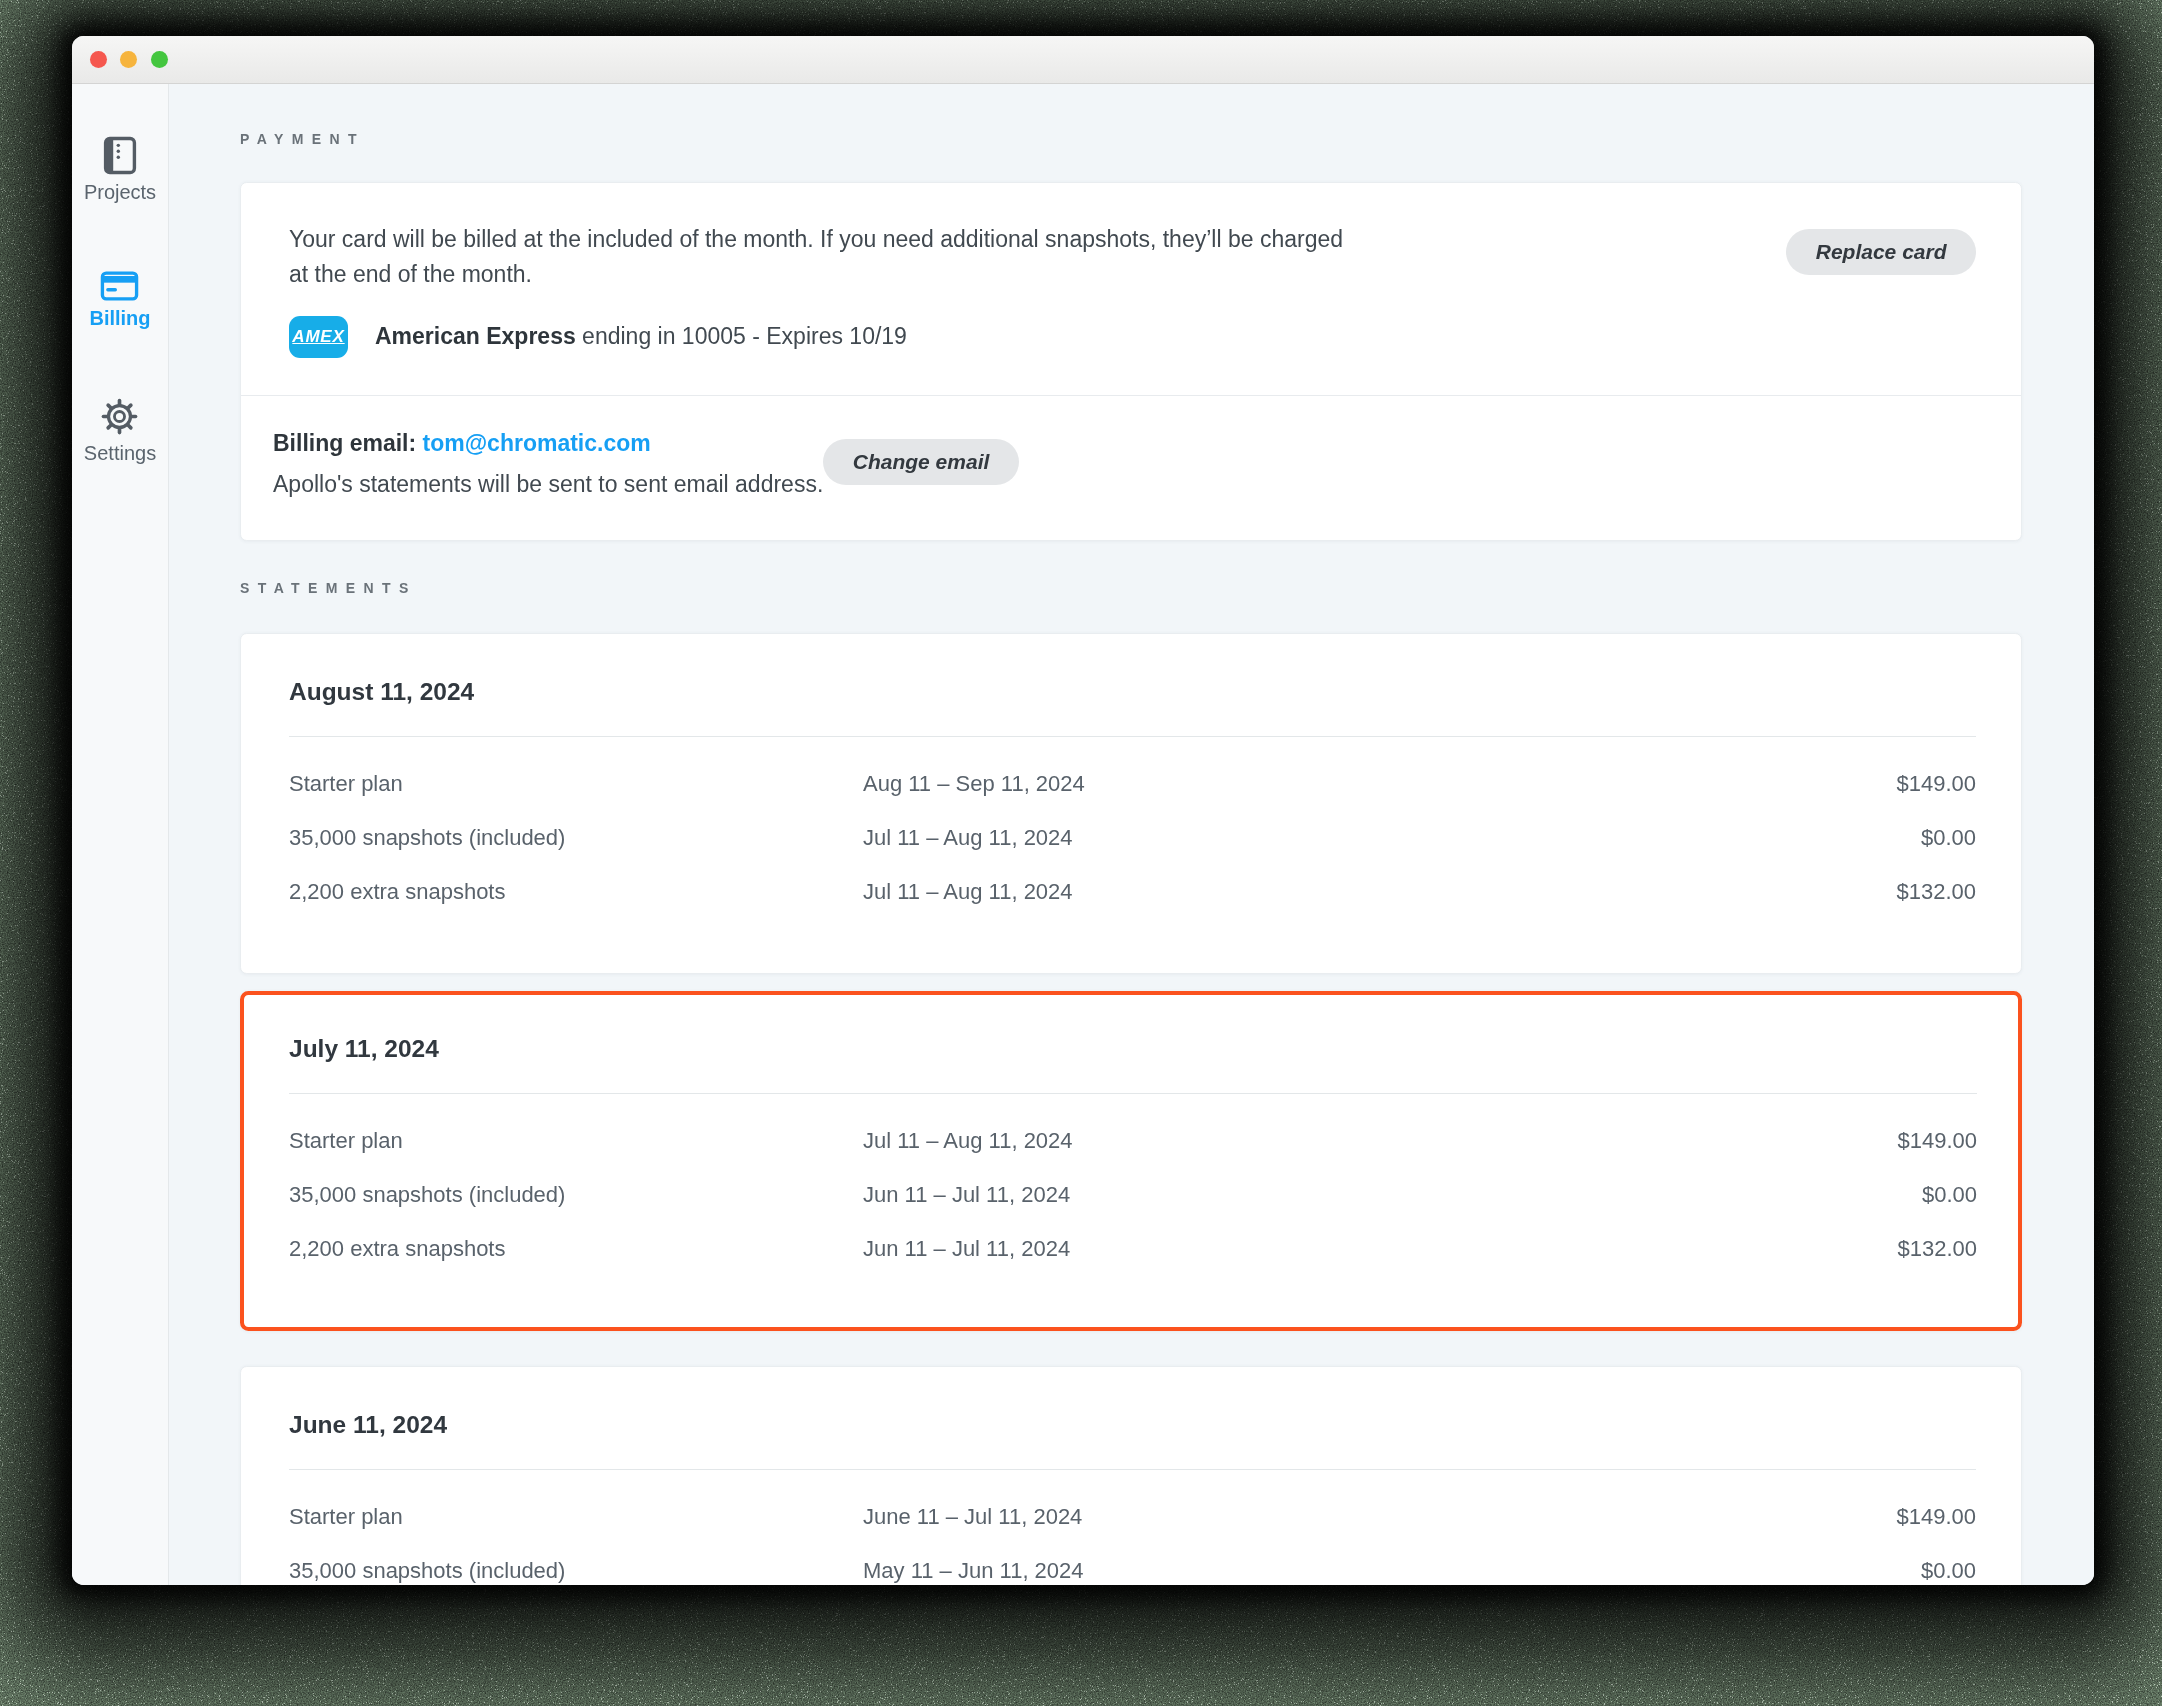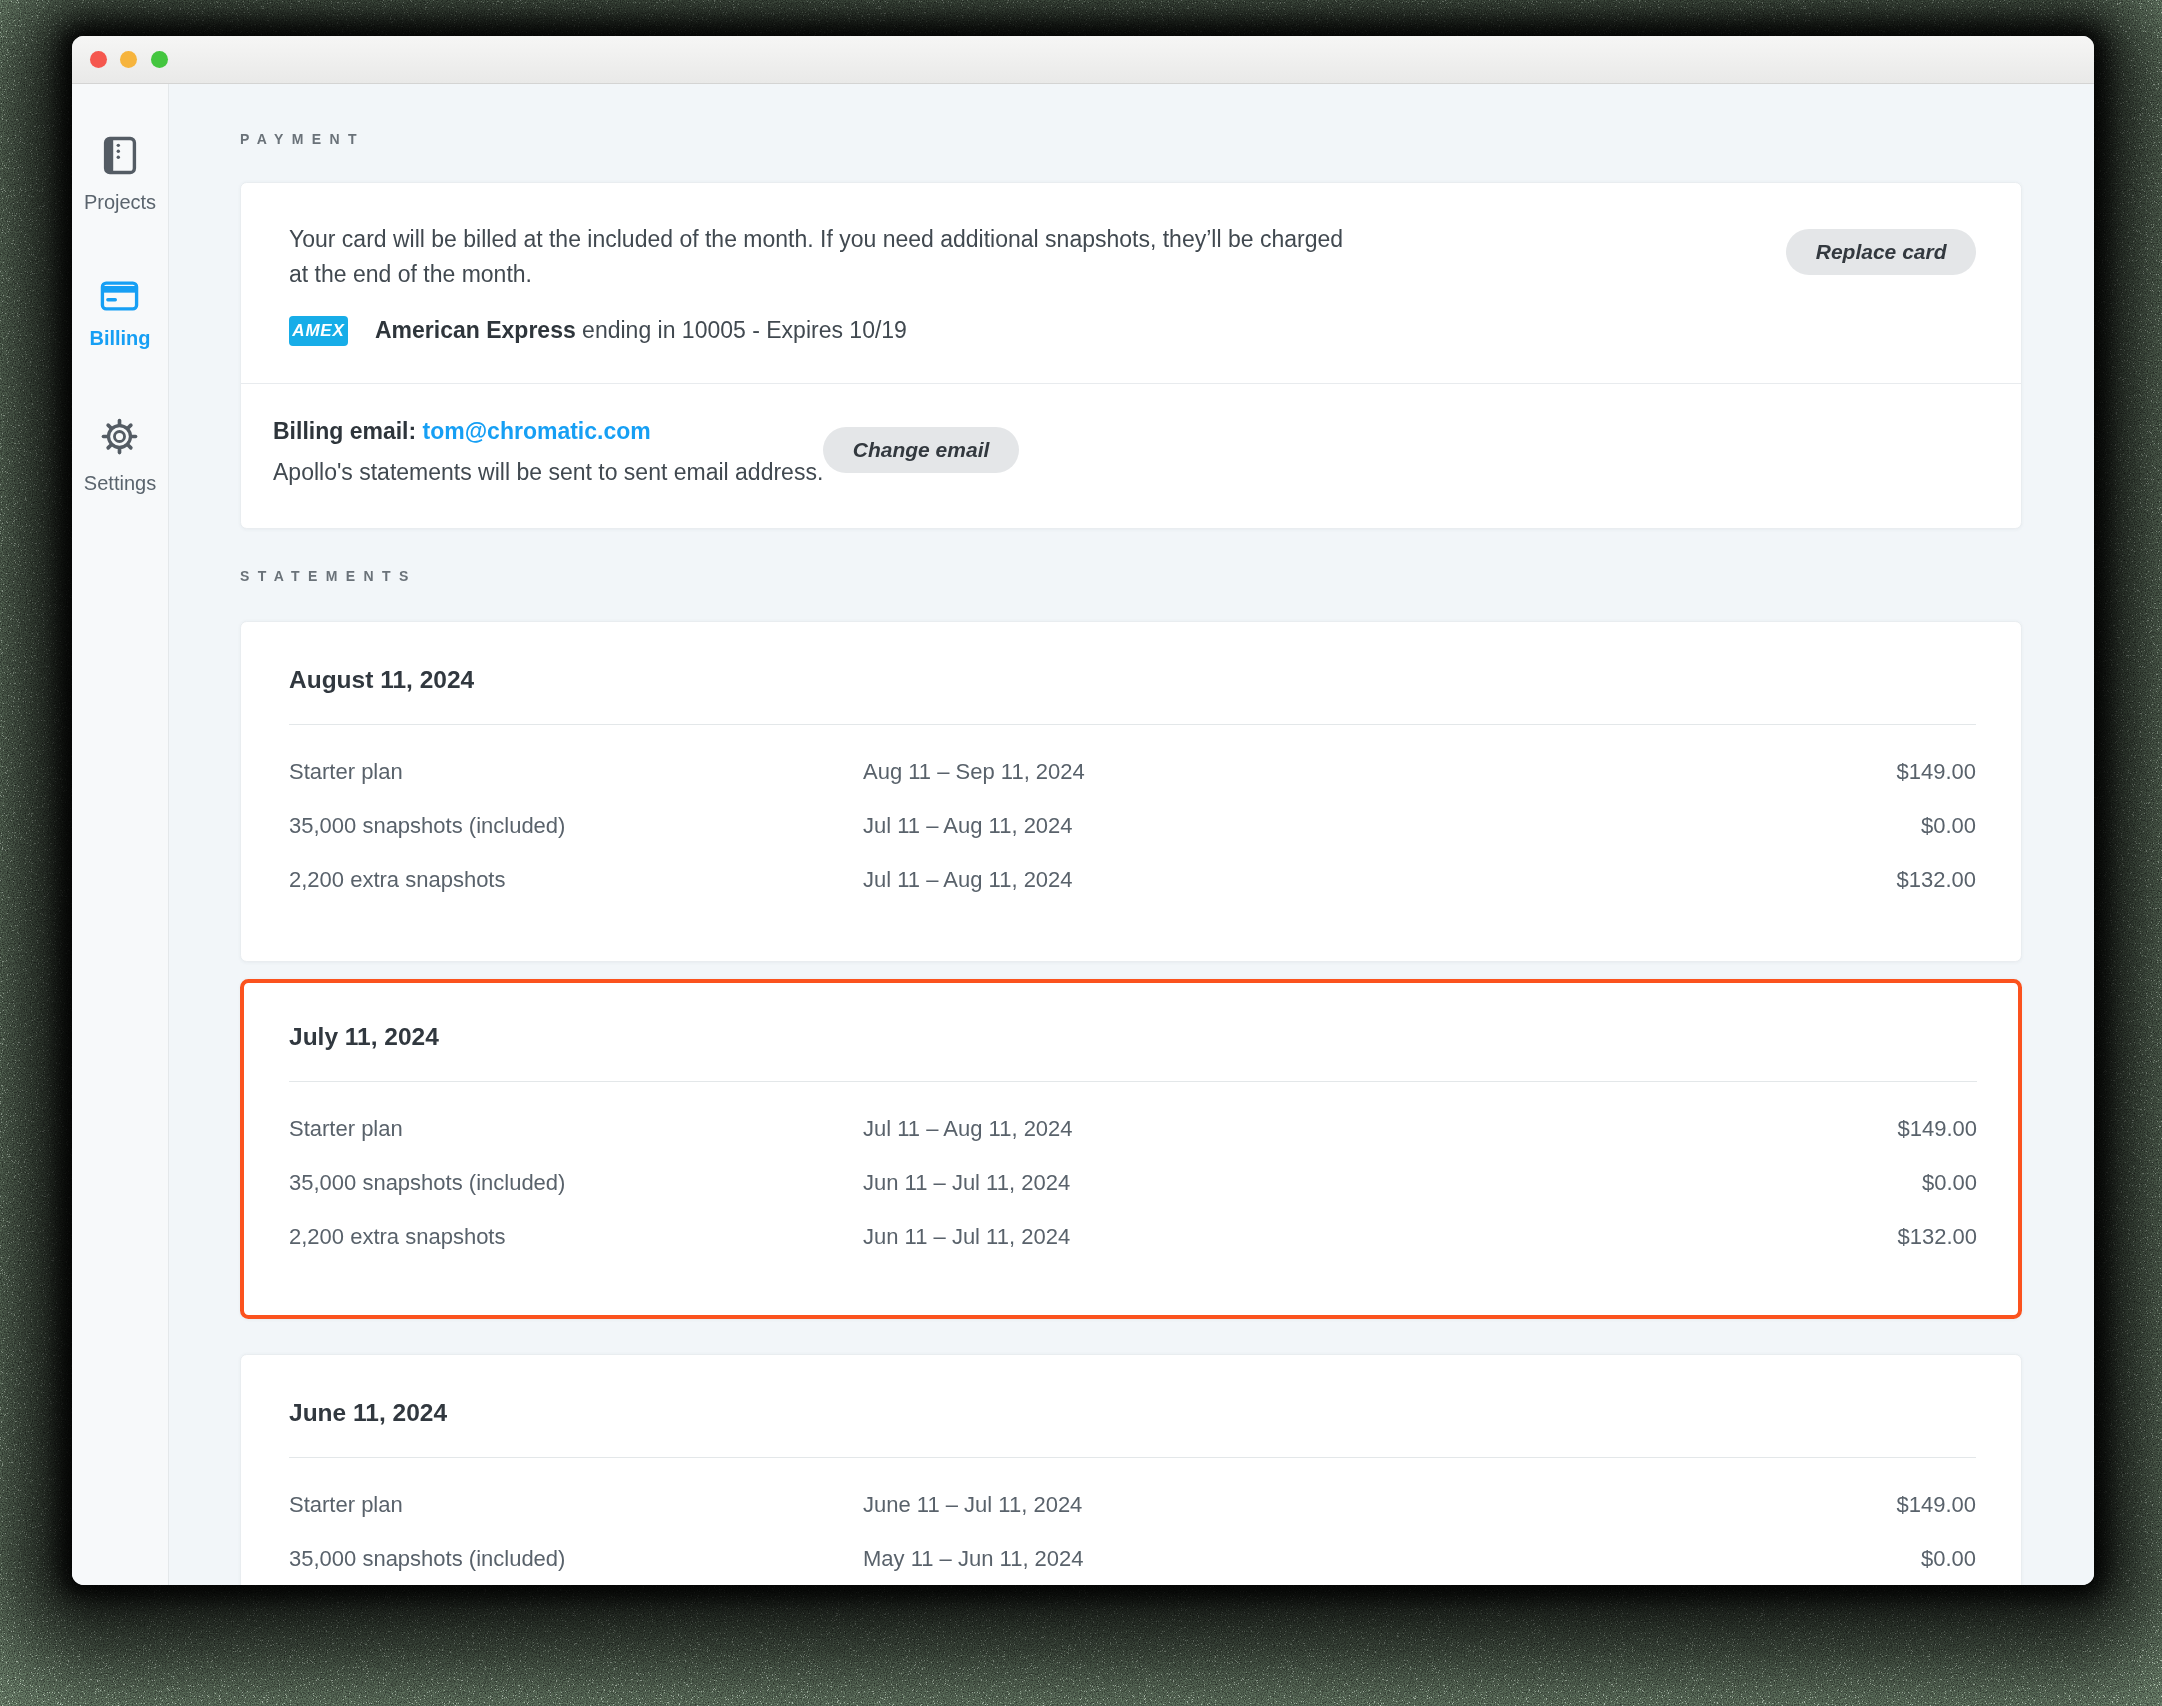--- a/index.html
+++ b/index.html
@@ -43,21 +43,21 @@
   
   .sidebar {
     width: 97px; flex: 0 0 97px;
     background: #F7F9FA;
     border-right: 0.8px solid #E4E8EA;
     display: flex; flex-direction: column; align-items: center;
     padding-top: 52px;
   }
   .side-item { display: flex; flex-direction: column; align-items: center; margin-bottom: 67px; cursor: pointer; }
   .side-item svg { display: block; }
-  .side-label { margin-top: 16px; font-size: 20px; color: #5A646D; }
+  .side-label { margin-top: 6px; font-size: 20px; color: #5A646D; }
   .side-item.active .side-label { color: #169FF4; font-weight: 700; }
 
   
   .main {
     flex: 1;
     background: #F2F6F9;
     padding: 47px 72px 0 71px;
     overflow: hidden;
   }
   .section-label {
@@ -69,25 +69,26 @@
   .panel, .statement-card {
     background: #ffffff;
     border: 0.8px solid #E9EDF0;
     border-radius: 6.7px;
     box-shadow: 0 0.8px 3.4px rgba(40,60,80,0.05);
   }
   .pay-section { display: flex; justify-content: space-between; align-items: flex-start; padding: 39px 45px 37px 48px; }
   .note { max-width: 1054px; font-size: 23px; line-height: 35px; color: #414950; }
   .card-line { margin-top: 23.6px; display: flex; align-items: center; }
   .amex-badge {
-    width: 59px; height: 30px; border-radius: 4px;
+    width: 59px; height: 42px; border-radius: 11px;
     background: #17ADE8; color: #ffffff;
     font-size: 17px; font-weight: 800; font-style: italic; letter-spacing: 0.8px;
     display: flex; align-items: center; justify-content: center;
     flex: 0 0 59px;
+    text-decoration: underline;
   }
   .card-text { margin-left: 27px; font-size: 23px; color: #414950; }
   .card-text strong { color: #2E353B; font-weight: 700; }
   .divider { height: 0.8px; background: #E8EBEE; }
   .email-section { display: flex; align-items: flex-start; padding: 35px 45px 42px 32px; }
   .email-line { font-size: 23px; color: #2E353B; font-weight: 700; }
   .email-link { color: #169FF4; text-decoration: none; font-weight: 700; cursor: pointer; }
   .email-note { margin-top: 13.5px; font-size: 23px; color: #414950; font-weight: 400; }
 
   .pill {

